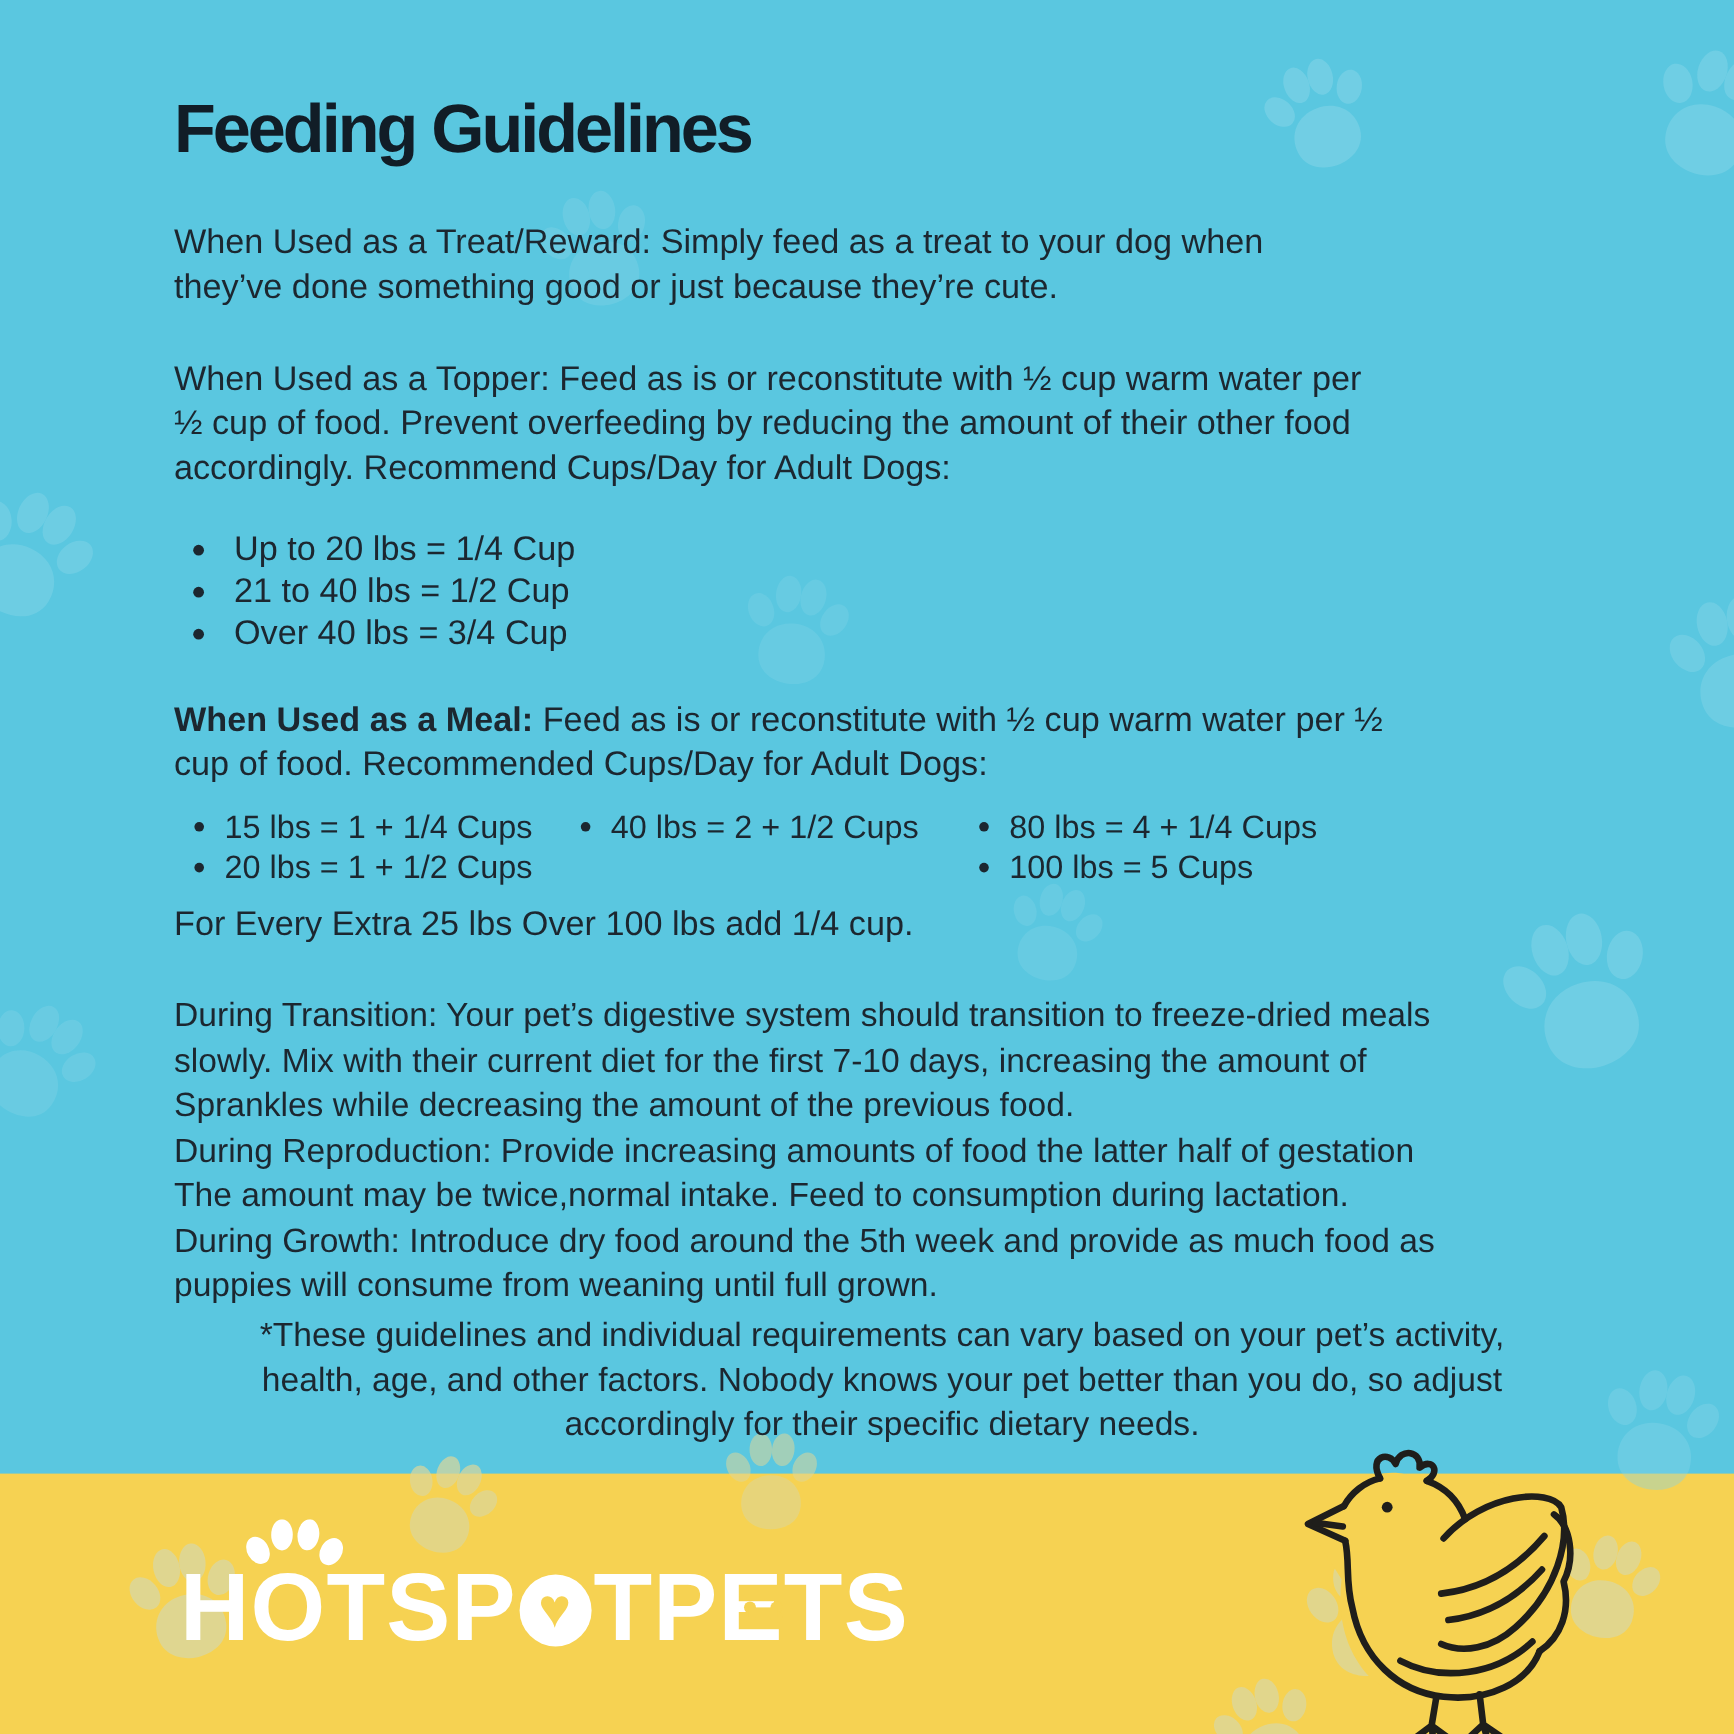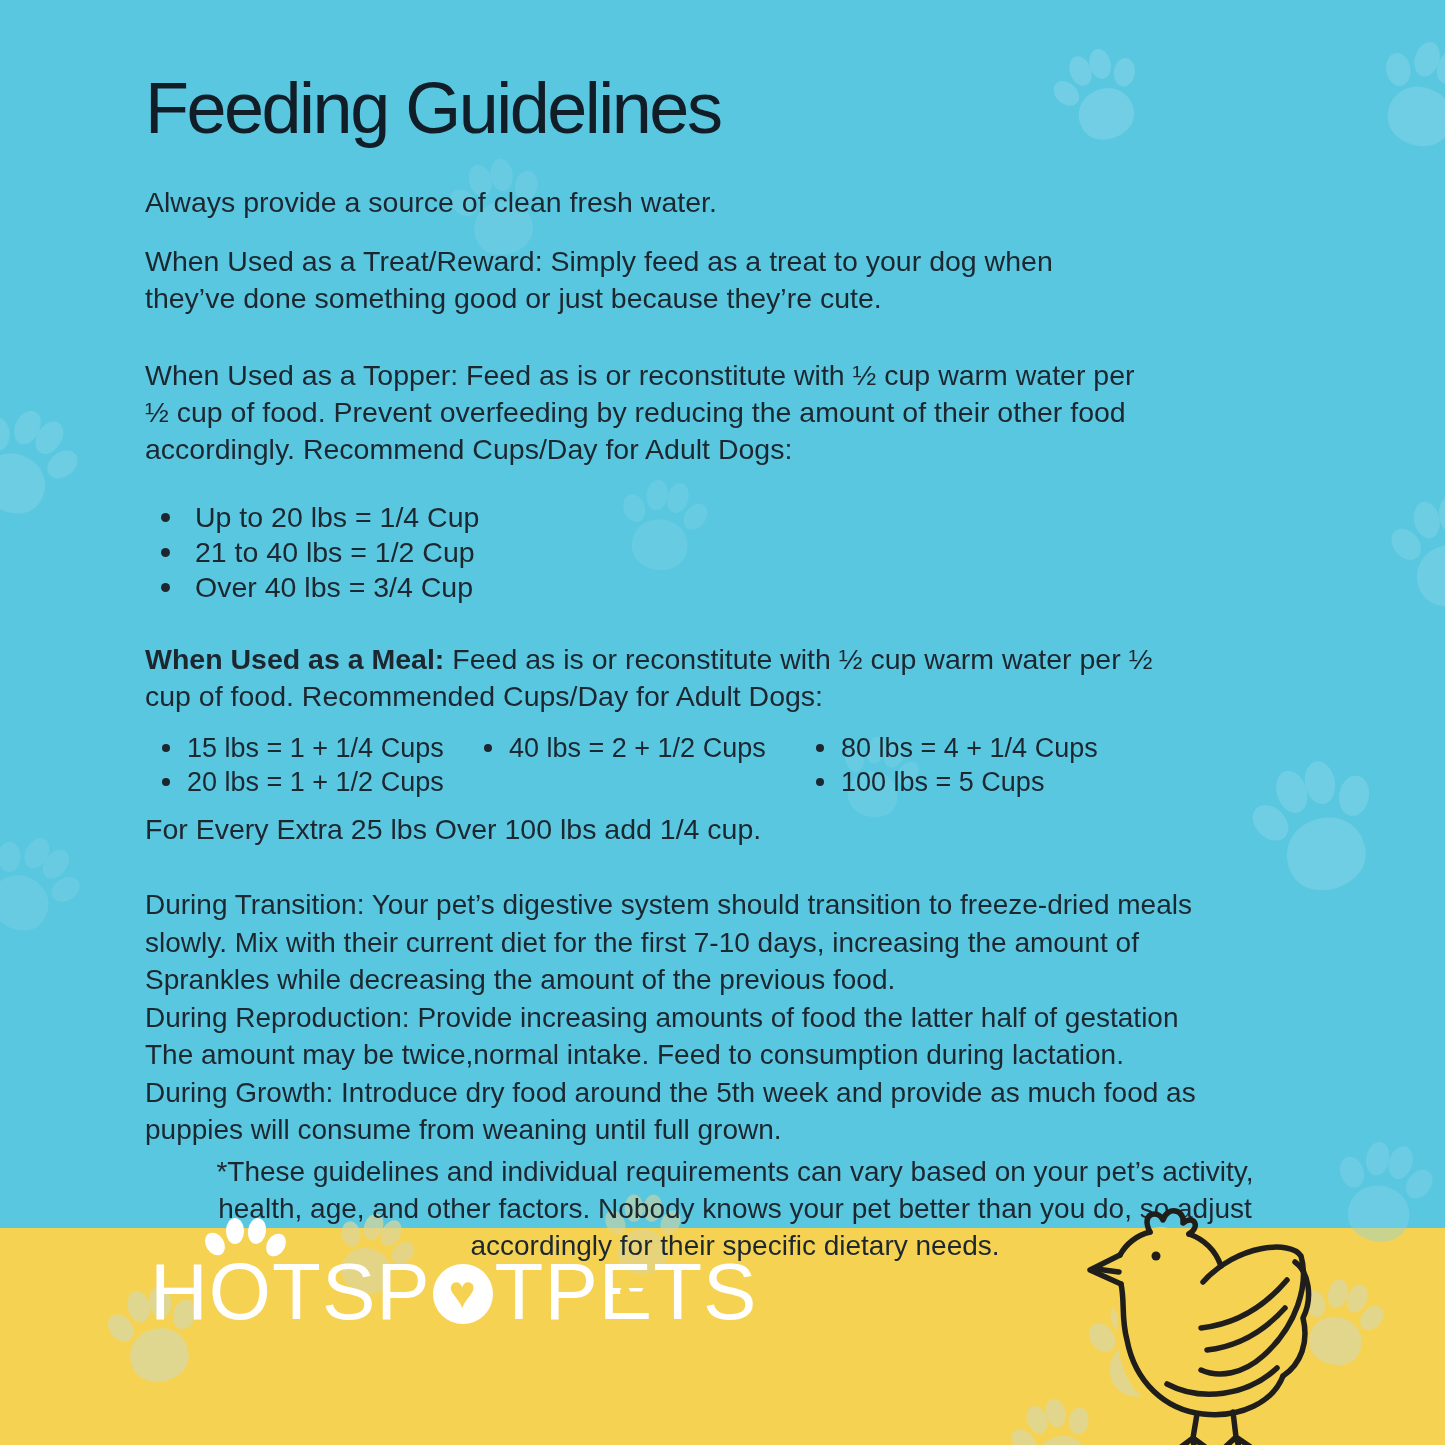--- a/index.html
+++ b/index.html
@@ -8,41 +8,41 @@
   }
   *{margin:0;padding:0;box-sizing:border-box}
   html,body{background:#9aa0a6}
   .page{position:relative;width:1445px;height:1445px;overflow:hidden;background:var(--c-bg);
     font-family:"Liberation Sans",sans-serif;color:var(--c-ink)}
   .footer-band{position:absolute;left:0;top:1228px;width:1445px;height:217px;background:var(--c-footer)}
   .paw{position:absolute;pointer-events:none}
   .paw-blue{color:var(--c-pawblue)}
   .paw-olive{color:var(--c-pawolive)}
   .content{position:absolute;inset:0;padding:52px 90px 0 145px}
-  h1{font-size:72px;line-height:96px;font-weight:400;letter-spacing:-2.5px;color:var(--c-title);margin:8px 0 28px}
+  h1{font-size:57px;line-height:96px;font-weight:700;letter-spacing:-2.5px;color:var(--c-title);margin:8px 0 28px}
   .body-text{font-size:28.5px;line-height:37px}
   .intro{margin-bottom:22px}
   .para{margin-bottom:40px}
   .para strong,.note strong{font-weight:400}
   .pre{white-space:pre-line}
   .topper-para{margin-bottom:32px}
   .blist{list-style:none;margin:0 0 36px 14px}
   .blist li{position:relative;padding-left:36px;font-size:28.5px;line-height:35px}
   .blist li::before{content:"";position:absolute;left:2px;top:13px;width:9px;height:9px;border-radius:50%;background:var(--c-ink)}
   .meal-para{margin-bottom:16px}
   .meal-cols{display:flex;margin:0 0 12px 15px}
   .mcol{flex:0 0 auto}
   .mcol.c1{width:246px}.mcol.c2{width:322px}.mcol.c3{width:332px}
   .mrow{position:relative;padding-left:27px;font-size:27px;line-height:34px;white-space:nowrap}
   .mrow .dot{position:absolute;left:2px;top:13px;width:8px;height:8px;border-radius:50%;background:var(--c-ink)}
   .extra{margin-bottom:38px}
   .notes{margin-bottom:4px}
   .note{font-size:28px;line-height:37.5px}
   .disclaimer{font-size:28px;line-height:37px;text-align:center;margin-left:-30px}
-  .logo{position:absolute;left:150px;top:1252px;font-size:80px;font-weight:400;letter-spacing:1px;
+  .logo{position:absolute;left:150px;top:1300px;font-size:80px;font-weight:700;letter-spacing:1px;
     color:var(--c-logo);white-space:nowrap;line-height:80px}
   .logo .lseg{display:inline-block}
   .o-paw{position:relative;display:inline-block}
   .o-paw .toes{position:absolute;left:-6px;top:-34px;width:84px;height:40px;color:var(--c-logo)}
   .o-heart{position:relative;display:inline-block;width:60px;height:60px;background:var(--c-logo);
     border-radius:50%;vertical-align:baseline;transform:translateY(5px);margin:0 2px}
   .o-heart .heart{position:absolute;left:50%;top:50%;transform:translate(-50%,-54%);
     font-size:46px;line-height:46px;color:var(--c-footer)}
   .e-bone{position:relative;display:inline-block}
   .e-bone .bone{position:absolute;right:0px;top:34px;width:34px;height:19px;color:var(--c-footer)}
@@ -115,21 +115,20 @@
   <svg class="paw paw-olive" style="left:1295px;top:1278px;width:90px;height:90px;opacity:.8;transform:rotate(14deg)" viewBox="0 0 100 100">
       <use href="#pawshape"></use>
     </svg>
   <svg class="paw paw-olive" style="left:1010px;top:1398px;width:90px;height:90px;opacity:.8;transform:rotate(-20deg)" viewBox="0 0 100 100">
       <use href="#pawshape"></use>
     </svg>
 
   <main class="content">
     <h1>Feeding Guidelines</h1>
 
-    <p class="body-text intro">Always provide a source of clean fresh water.</p>
 
     <p class="body-text para">
       <strong>When Used as a Treat/Reward:</strong>
       <span class="pre">Simply feed as a treat to your dog when
 they’ve done something good or just because they’re cute.</span>
     </p>
 
     <p class="body-text para topper-para">
       <strong>When Used as a Topper:</strong>
       <span class="pre">Feed as is or reconstitute with ½ cup warm water per

